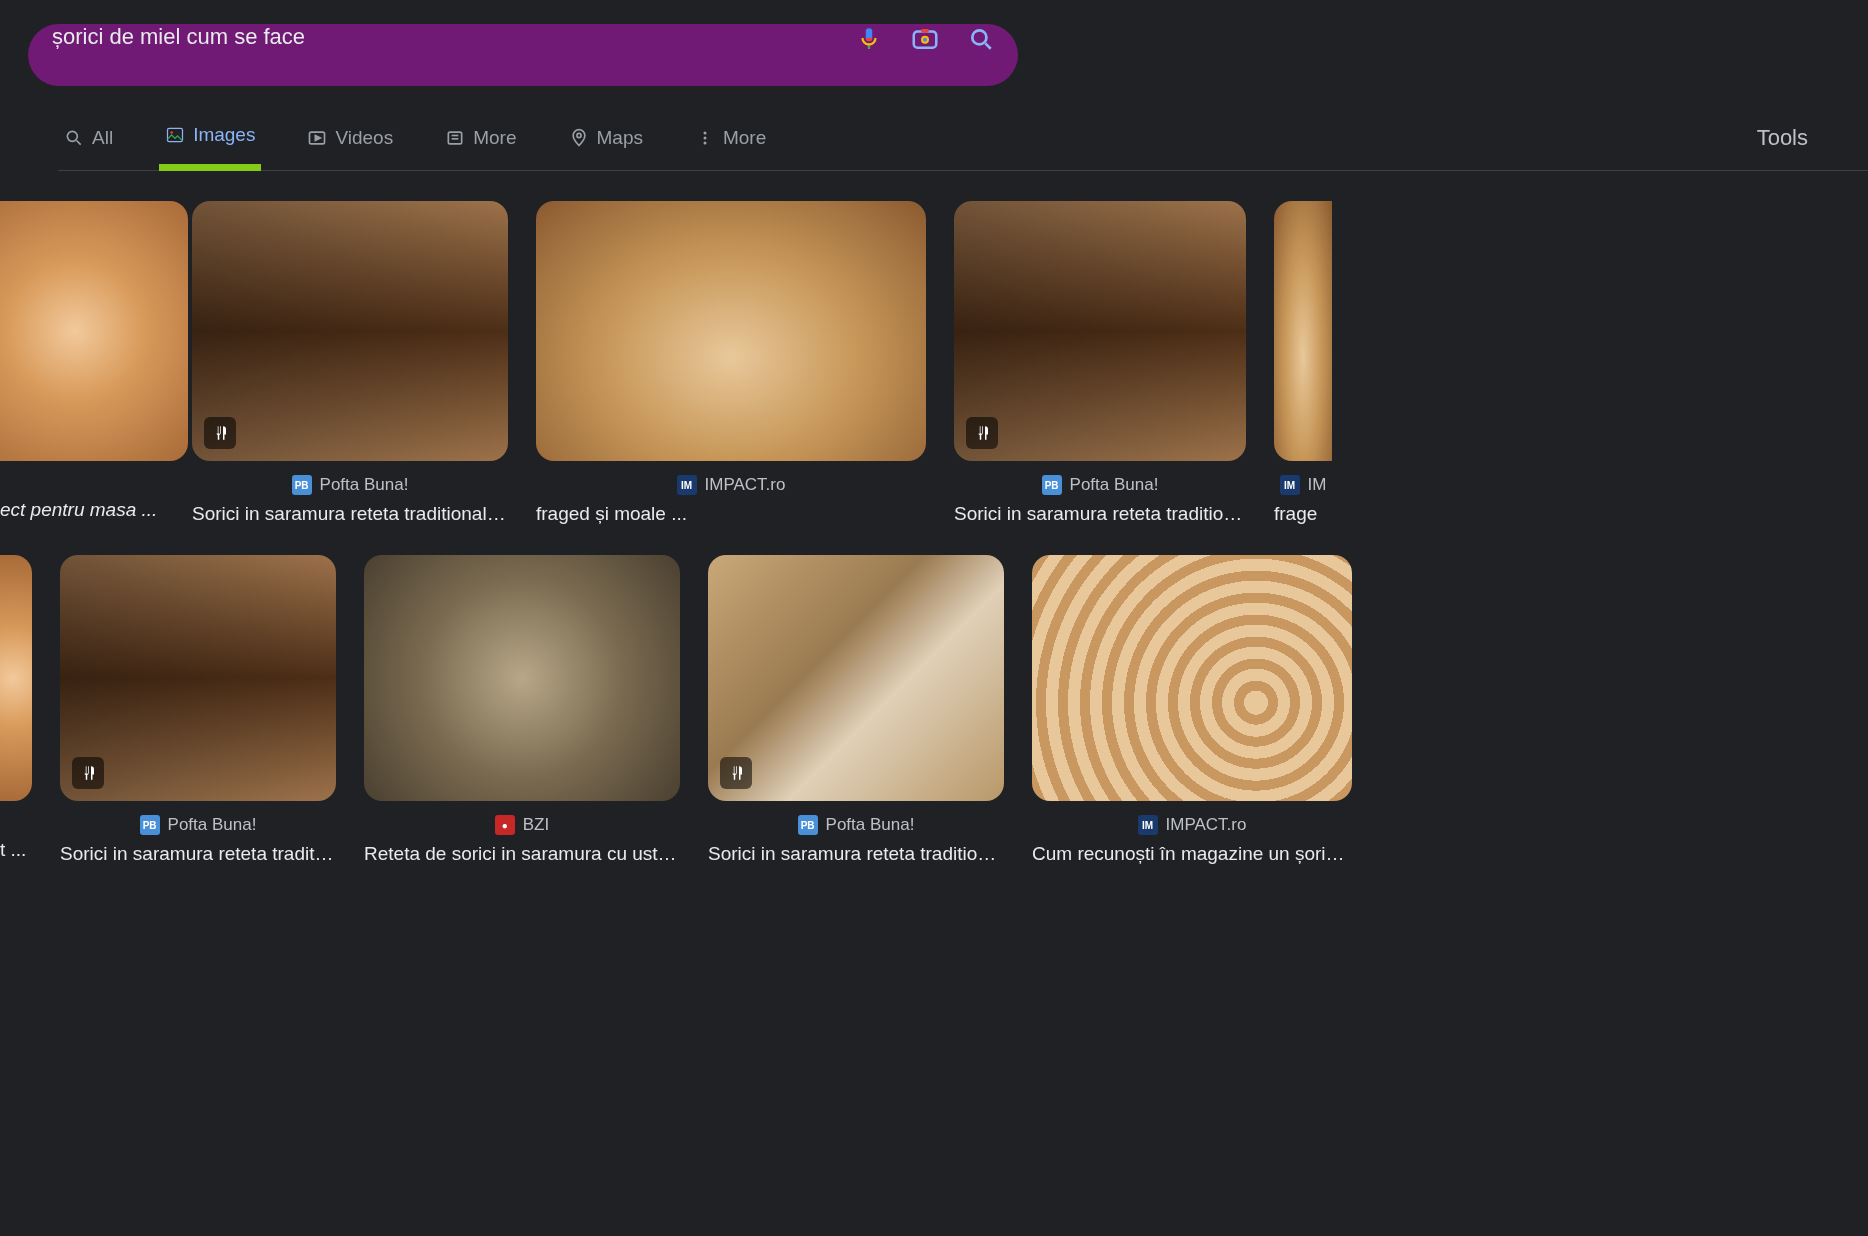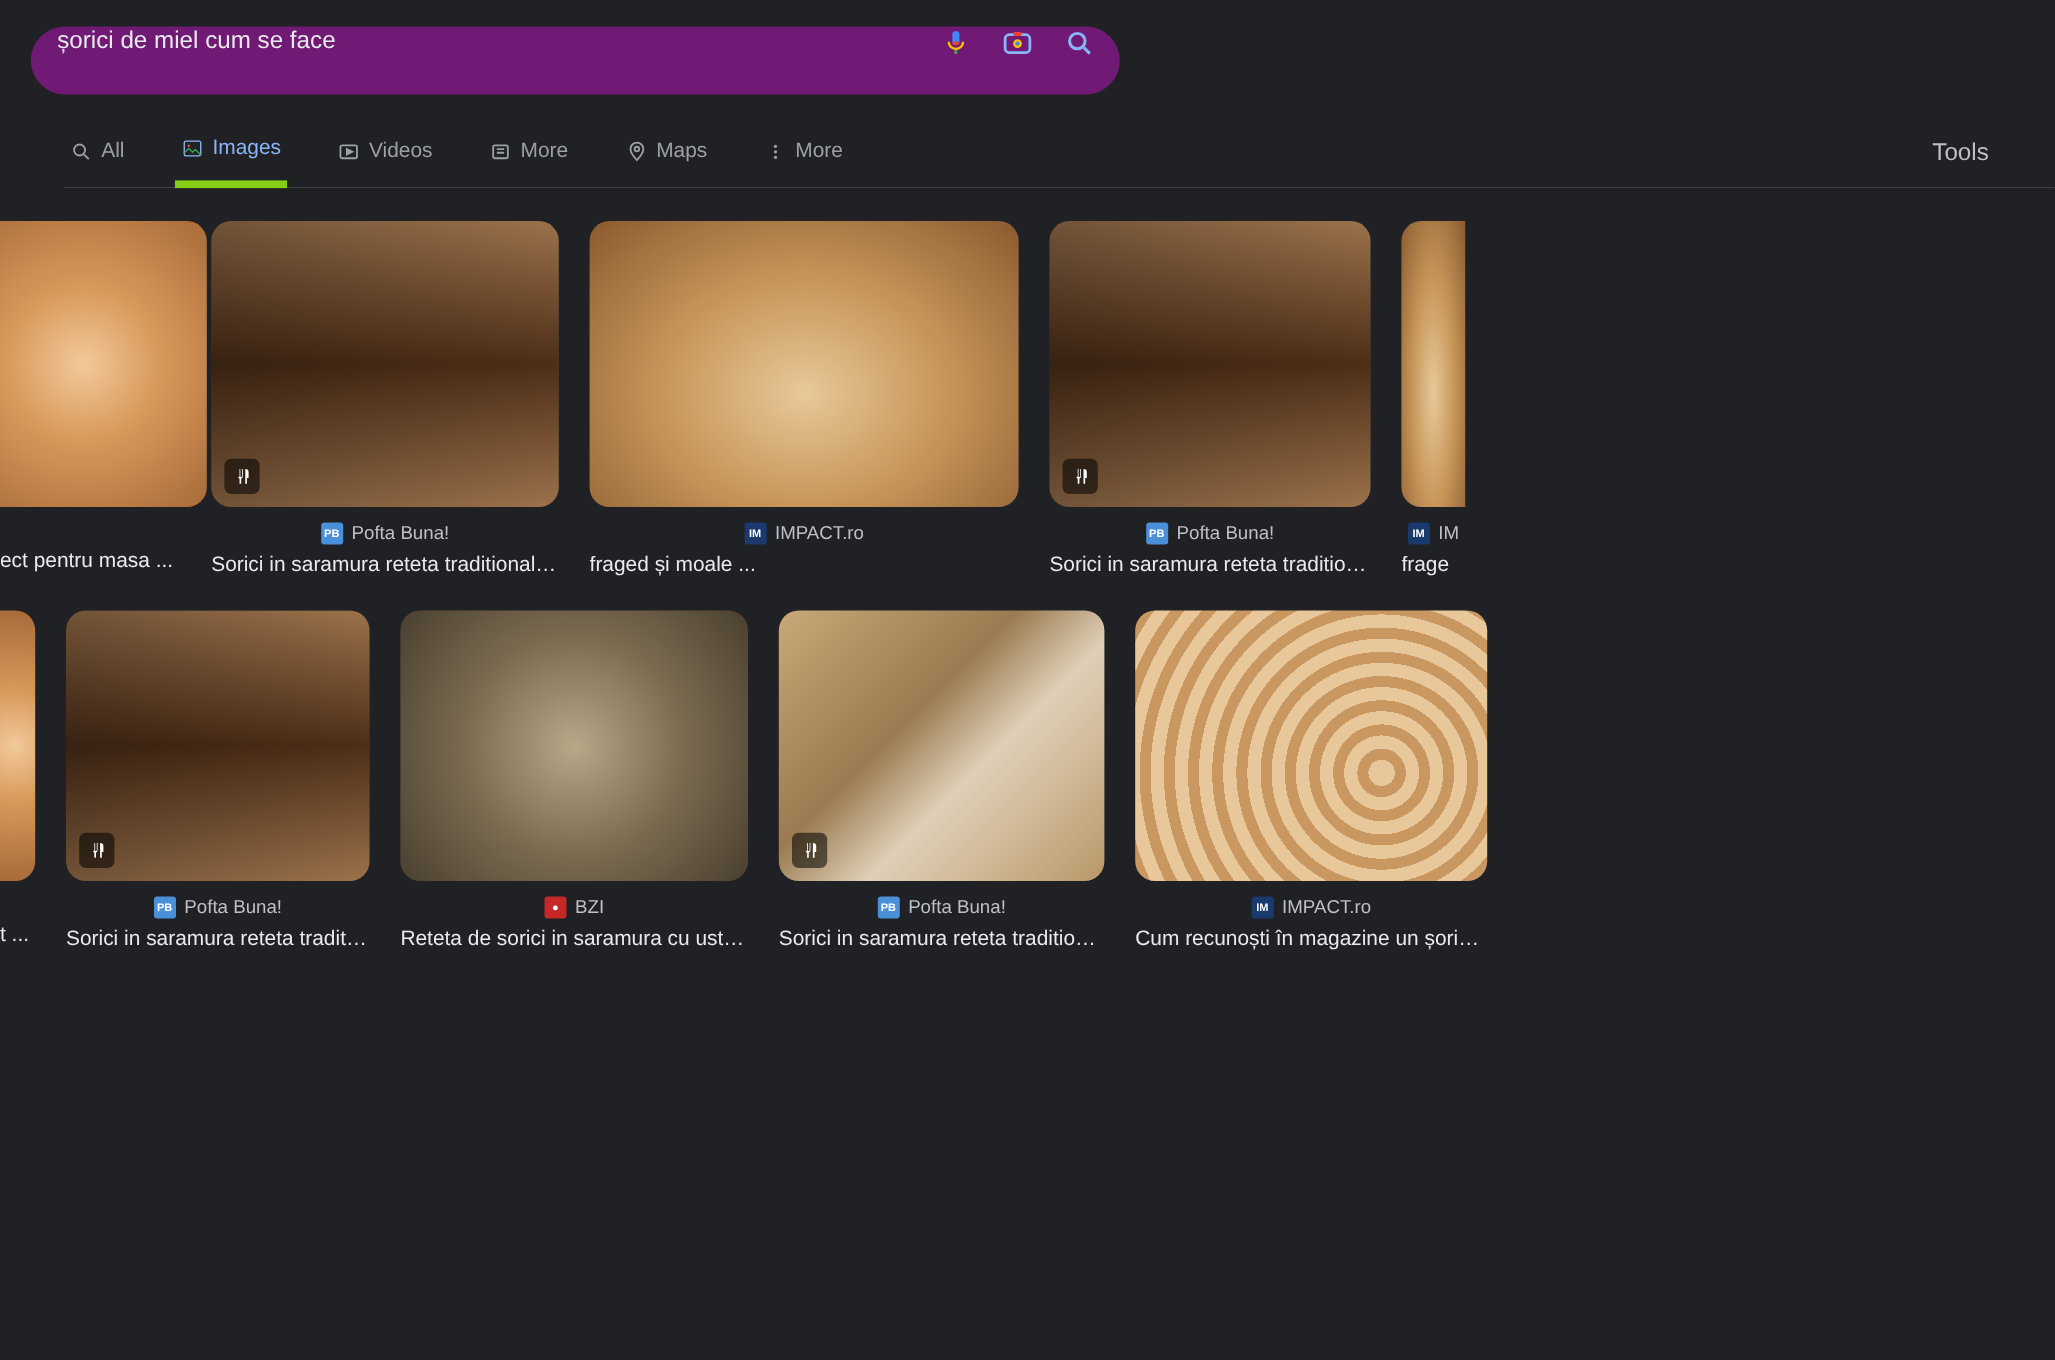--- a/index.html
+++ b/index.html
@@ -229,21 +229,21 @@
       </span>
     <span>More</span>
   </div>
   <div class="tools">
     <span>Tools</span>
   </div>
 </div>
 
 <div class="results">
   <div class="row" id="row1">
-      <div class="card" style="width: 164px;">
+      <div class="card" style="width: 164px; font-style: italic;">
         <div class="thumb food-a" style="width: 188px; height: 260px; border-top-left-radius: 0px; border-bottom-left-radius: 0px;"></div>
         <div style="height: 0px;"></div>
         <div class="title" style="max-width: 188px; margin-top: 38px;">ect pentru masa ...</div>
       </div>
       <div class="card" style="width: 316px;">
         <div class="thumb food-b" style="width: 316px; height: 260px;">
           <div class="recipe-badge">
             <svg width="18" height="18" viewBox="0 0 24 24" fill="#fff">
               <path d="M7 3v9a1 1 0 0 0 2 0V3h1v9a1 1 0 0 0 2 0V3h1v9a3 3 0 0 1-2 2.83V21h-2v-6.17A3 3 0 0 1 7 12V3zm9 0v18h2v-7h2V7a4 4 0 0 0-4-4z"></path>
             </svg>

